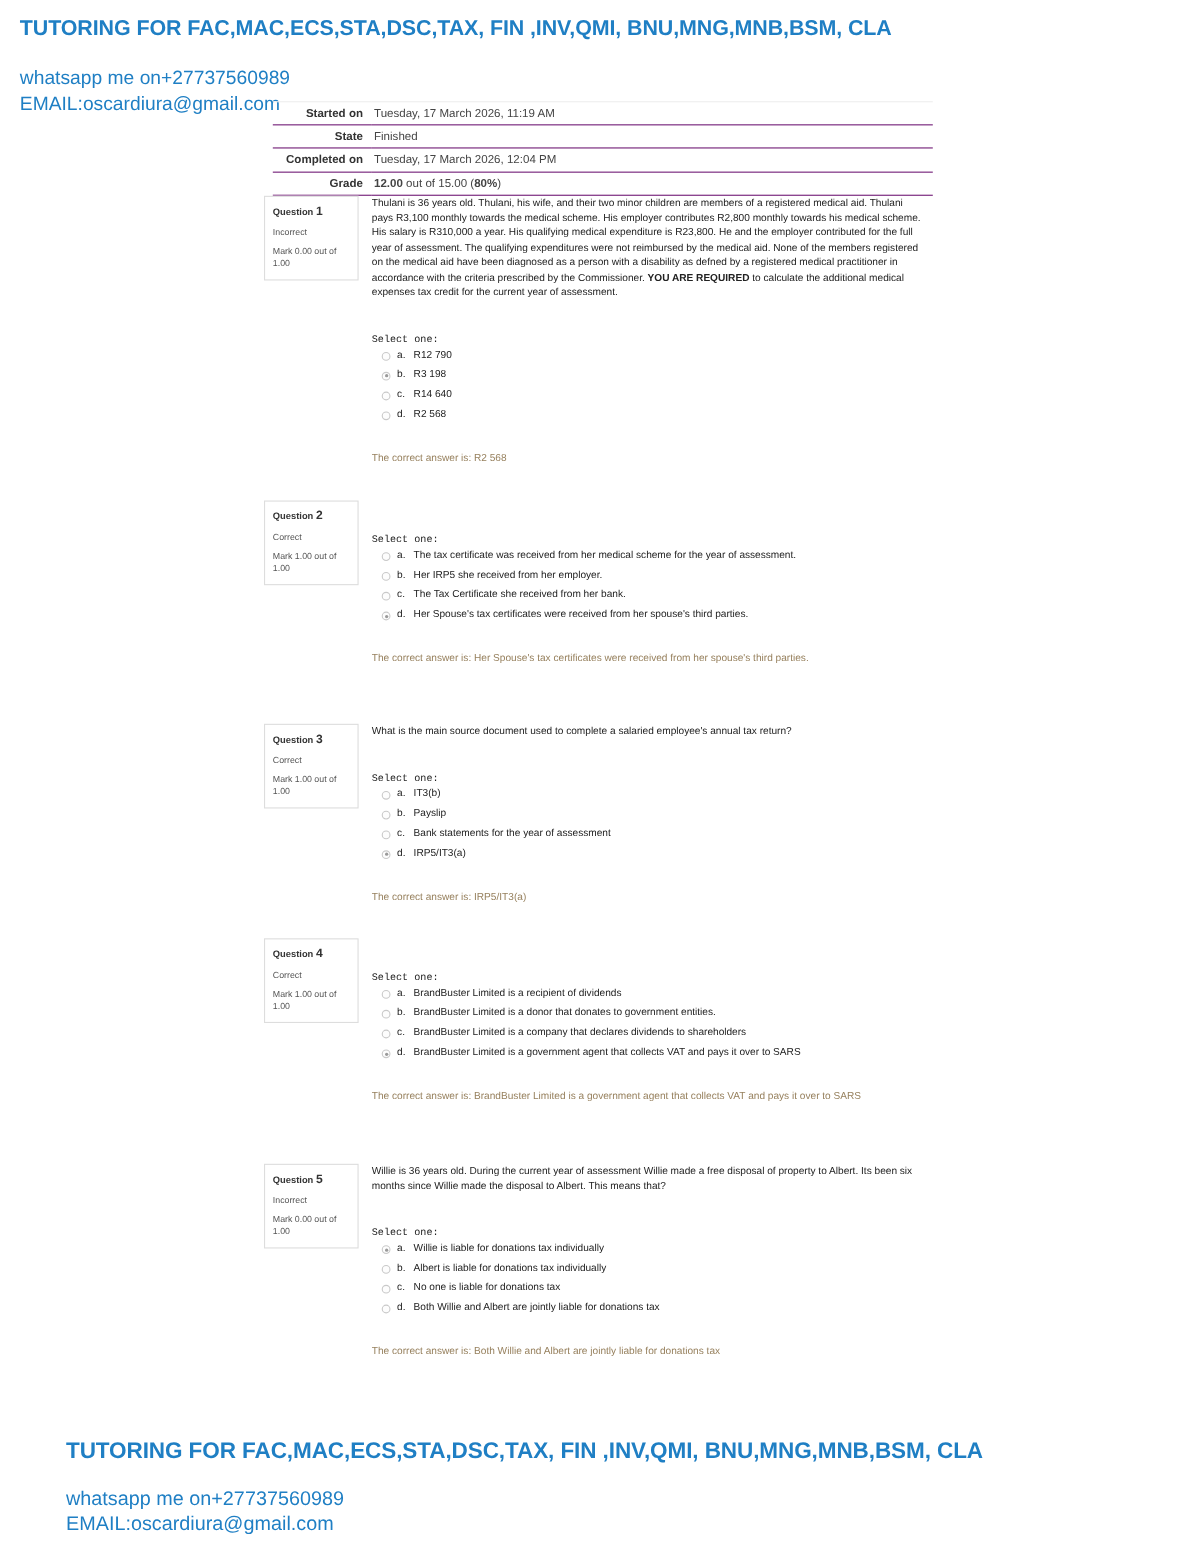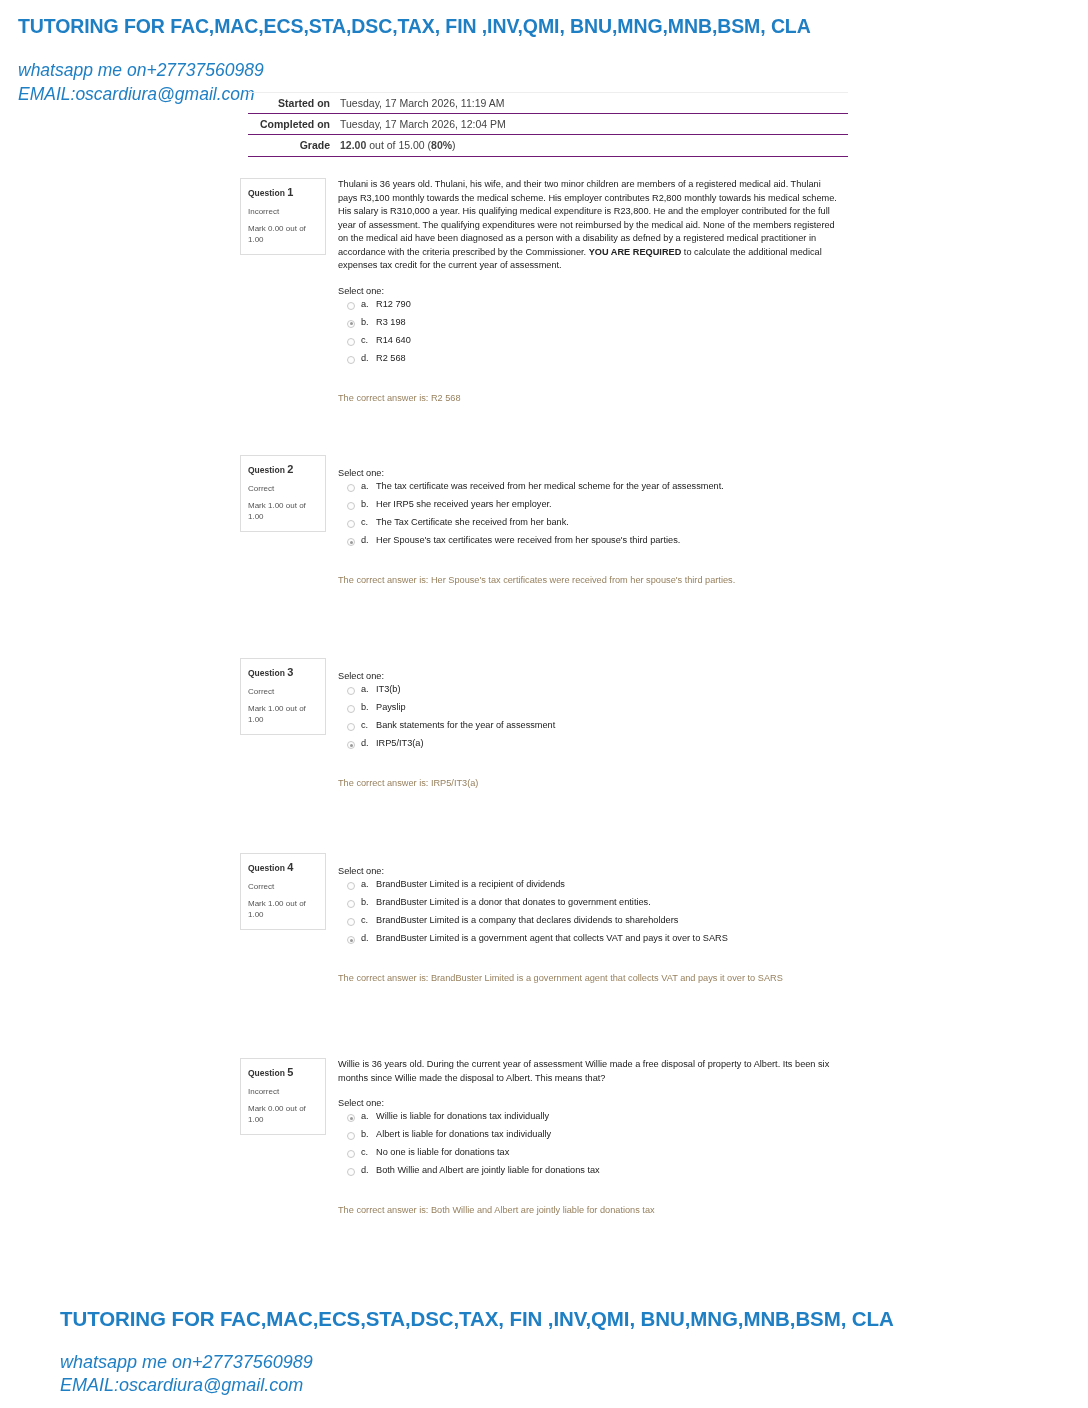--- a/index.html
+++ b/index.html
@@ -30,21 +30,20 @@
     letter-spacing: -0.1px;
     white-space: nowrap;
     line-height: 1.1;
   }
   .promo-contact {
     margin-top: 22px;
     color: #1f7fc4;
     font-size: 17.5px;
     font-weight: 400;
     line-height: 1.32;
-    font-style: italic;
   }
   .promo-contact div { white-space: nowrap; }
 
   
   .summary {
     position: absolute;
     left: 248px;
     top: 92px;
     width: 600px;
     border-collapse: collapse;
@@ -109,23 +108,24 @@
     width: 502px;
   }
   .qtext {
     font-size: 9.2px;
     line-height: 1.47;
     color: #222222;
     text-align: left;
   }
   .qtext b { font-weight: bold; }
   .select-one {
-    margin-top: 13px;
+    margin-top: 30px;
     font-size: 9.2px;
     color: #222222;
+    font-family: Liberation Mono, monospace;
   }
   .answers {
     margin-top: 3px;
   }
   .ans {
     display: flex;
     align-items: flex-start;
     margin: 0 0 0 0;
     height: 18px;
     font-size: 9.2px;
@@ -183,20 +183,24 @@
     <div>whatsapp me on+27737560989</div>
     <div>EMAIL:oscardiura@gmail.com</div>
   </div>
 </div>
 
 <table class="summary">
   <tbody>
     <tr>
       <td class="lbl">Started on</td>
       <td class="val">Tuesday, 17 March 2026, 11:19 AM</td>
+    </tr>
+    <tr>
+      <td class="lbl">State</td>
+      <td class="val">Finished</td>
     </tr>
     <tr>
       <td class="lbl">Completed on</td>
       <td class="val">Tuesday, 17 March 2026, 12:04 PM</td>
     </tr>
     <tr>
       <td class="lbl">Grade</td>
       <td class="val"><span class="grade-num">12.00</span><span> out of 15.00 (</span><span class="grade-pct">80%</span><span>)</span></td>
     </tr>
   </tbody>
@@ -247,21 +251,21 @@
         <div class="select-one">Select one:</div>
         <div class="answers">
           <div class="ans">
             <span class="radio"></span>
             <span class="ans-letter">a.</span>
             <span class="ans-label">The tax certificate was received from her medical scheme for the year of assessment.</span>
           </div>
           <div class="ans">
             <span class="radio"></span>
             <span class="ans-letter">b.</span>
-            <span class="ans-label">Her IRP5 she received years her employer.</span>
+            <span class="ans-label">Her IRP5 she received from her employer.</span>
           </div>
           <div class="ans">
             <span class="radio"></span>
             <span class="ans-letter">c.</span>
             <span class="ans-label">The Tax Certificate she received from her bank.</span>
           </div>
           <div class="ans">
             <span class="radio checked"></span>
             <span class="ans-letter">d.</span>
             <span class="ans-label">Her Spouse's tax certificates were received from her spouse's third parties.</span>
@@ -270,20 +274,21 @@
         <div class="correct-answer">The correct answer is: Her Spouse's tax certificates were received from her spouse's third parties.</div>
       </div>
     </div>
     <div class="question" style="top: 658px;">
       <div class="qinfo">
         <div class="qnum"><span>Question</span> <b>3</b></div>
         <div class="qstate">Correct</div>
         <div class="qmark">Mark 1.00 out of 1.00</div>
       </div>
       <div class="qbody">
+        <div class="qtext"><span>What is the main source document used to complete a salaried employee's annual tax return?</span><b></b><span></span></div>
         <div class="select-one">Select one:</div>
         <div class="answers">
           <div class="ans">
             <span class="radio"></span>
             <span class="ans-letter">a.</span>
             <span class="ans-label">IT3(b)</span>
           </div>
           <div class="ans">
             <span class="radio"></span>
             <span class="ans-letter">b.</span>

